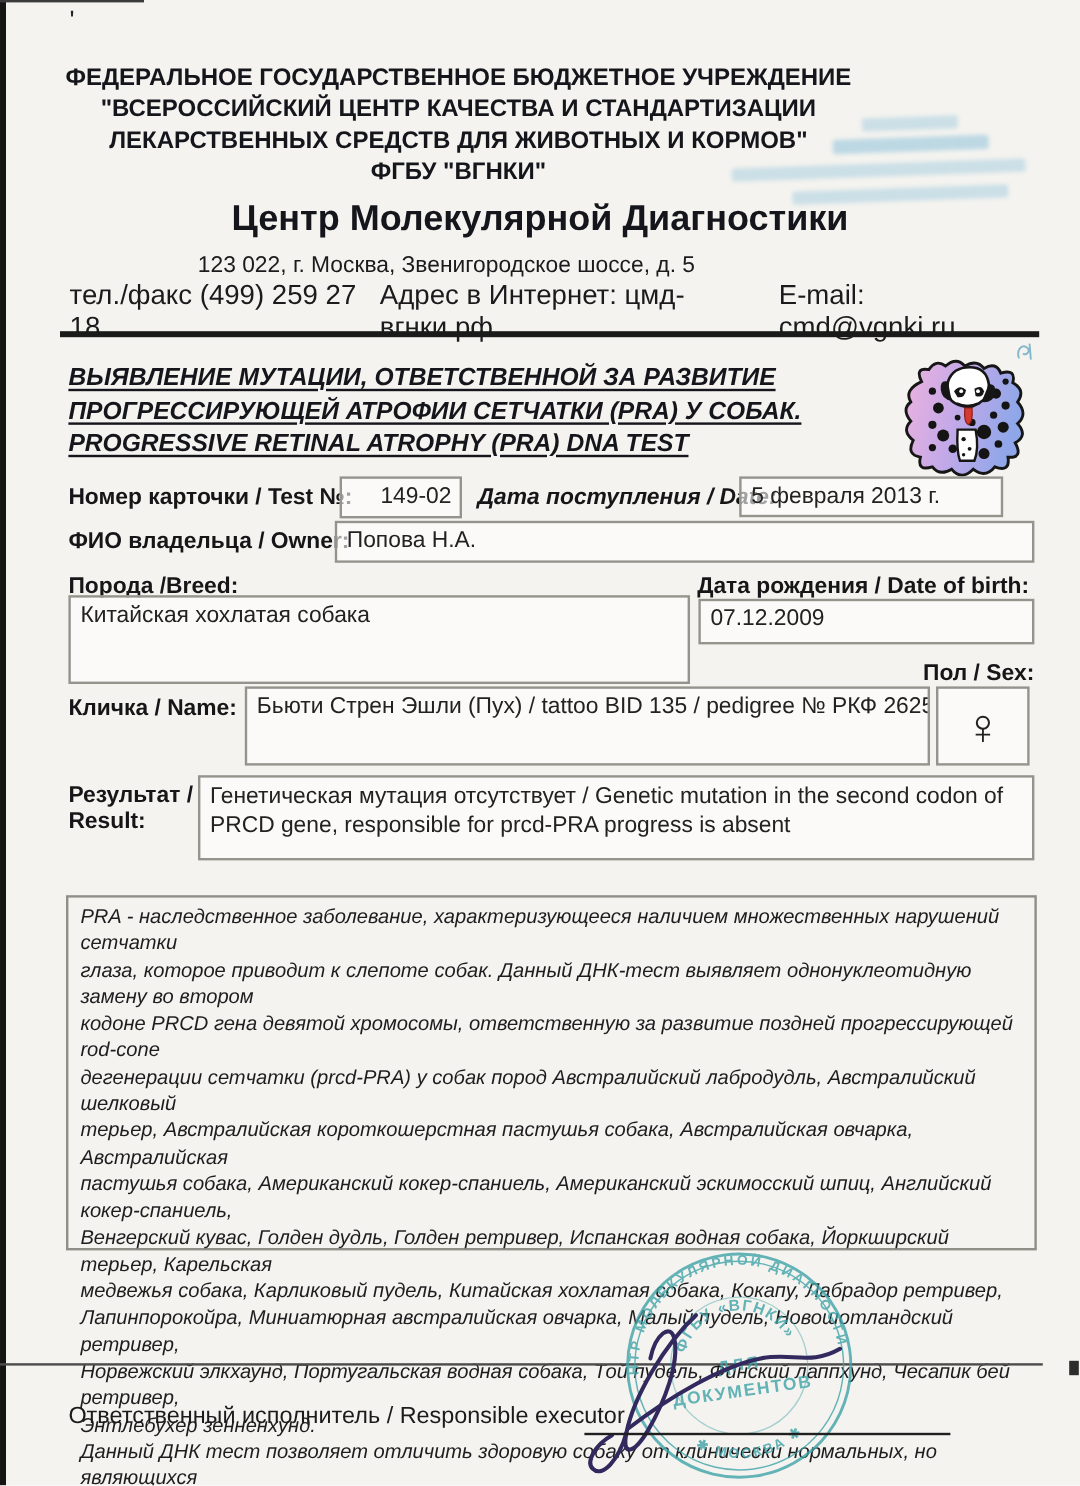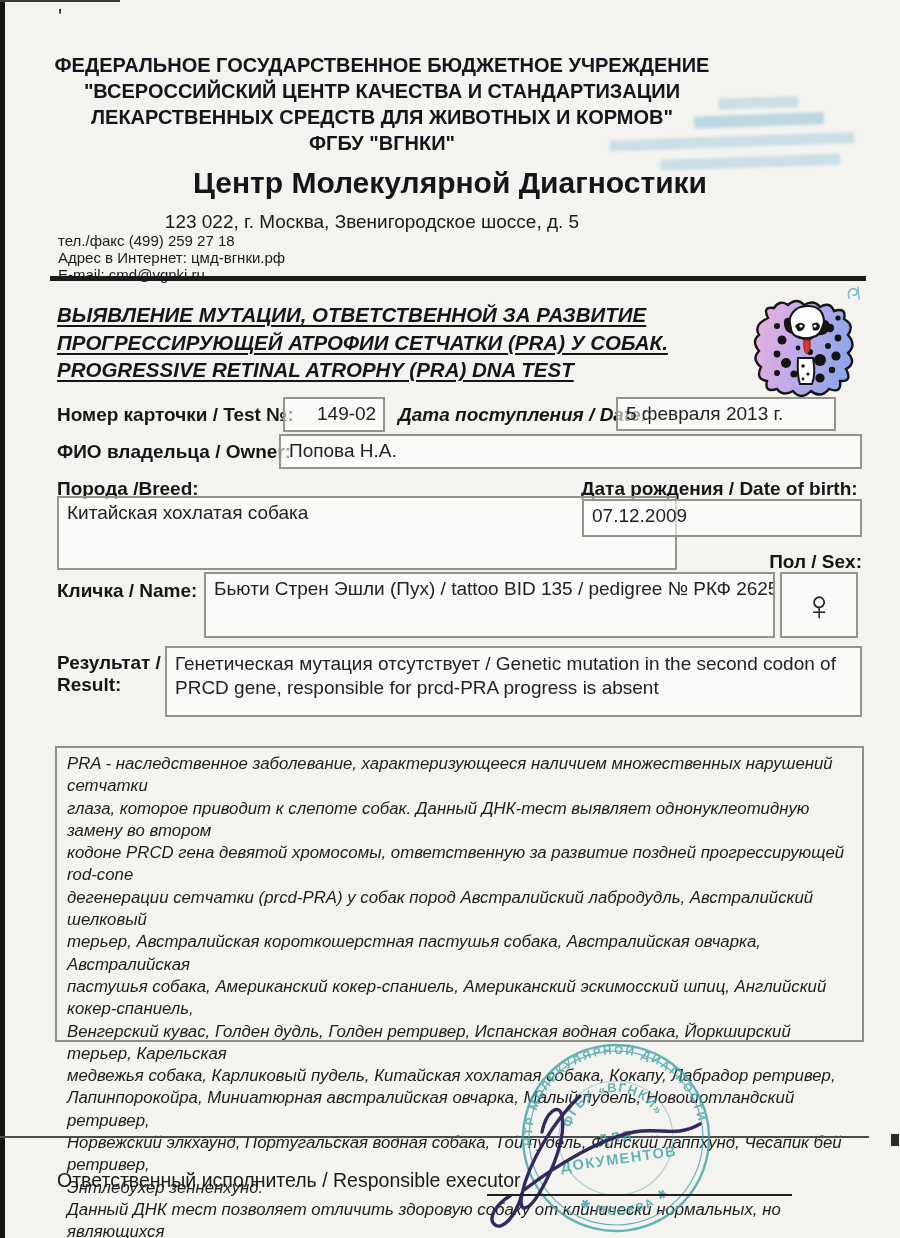--- a/index.html
+++ b/index.html
@@ -14,22 +14,22 @@
   .left-band{left:0;top:0;width:5px;height:1238px;background:#151515;}
   .topleft-line{left:0;top:0;width:120px;height:2px;background:#3a3a3a;}
   .apostrophe{left:58px;top:4px;font-size:22px;color:#222;}
   .edge-mark{left:891px;top:1134px;width:8px;height:12px;background:#2c2c2c;}
   
   .org{left:0;top:52px;width:764px;text-align:center;font-weight:bold;
        font-size:20px;line-height:26px;color:#15151c;}
   .center-name{left:0;top:166px;width:900px;text-align:center;font-weight:bold;
        font-size:30px;color:#15151c;}
   .address{left:0;top:211px;width:744px;text-align:center;font-size:19px;}
-  .contacts{left:58px;top:232px;width:806px;display:flex;justify-content:center;
-       font-size:15px;flex-direction:column;}
+  .contacts{left:58px;top:232px;width:806px;display:flex;justify-content:flex-start;
+       font-size:23px;}
   
   .ghost{left:600px;top:98px;width:280px;height:108px;transform:rotate(-2deg);
        opacity:.55;filter:blur(1.6px);}
   .ghost div{background:#aacfe0;border-radius:2px;}
   .g1{margin-left:120px;width:80px;height:11px;}
   .g2{margin:6px 0 0 95px;width:130px;height:12px;background:#8fc2da !important;}
   .g3{margin:9px 0 0 10px;width:245px;height:11px;}
   .g4{margin:10px 0 0 60px;width:180px;height:11px;}
   .hr-thick{left:50px;top:276px;width:816px;height:5px;background:#1a1a1a;}
   .blue-curl{left:845px;top:284px;opacity:.65;}
@@ -153,21 +153,21 @@
   <div class="abs lbl" style="left:57px;top:404px;">Номер карточки / Test №:</div>
   <div class="abs box" style="left:283px;top:397px;width:102px;height:35px;padding-left:32px;">149-02</div>
   <div class="abs lbl" style="left:398px;top:404px;font-style:italic;">Дата поступления / Date:</div>
   <div class="abs box" style="left:616px;top:397px;width:220px;height:34px;">5 февраля 2013 г.</div>
 
   <div class="abs lbl" style="left:57px;top:441px;">ФИО владельца / Owner:</div>
   <div class="abs box" style="left:279px;top:434px;width:583px;height:35px;">Попова Н.А.</div>
 
   <div class="abs lbl" style="left:57px;top:478px;">Порода  /Breed:</div>
   <div class="abs lbl" style="left:581px;top:478px;">Дата рождения / Date of birth:</div>
-  <div class="abs box" style="left:57px;top:496px;width:620px;height:74px;">Китайская хохлатая собака</div>
+  <div class="abs box" style="left:57px;top:496px;width:518px;height:74px;">Китайская хохлатая собака</div>
   <div class="abs box" style="left:582px;top:499px;width:280px;height:38px;">07.12.2009</div>
 
   <div class="abs lbl" style="left:700px;top:551px;width:162px;text-align:right;">Пол / Sex:</div>
   <div class="abs box sex-box" style="left:780px;top:572px;width:78px;height:66px;">
     <span>♀</span>
   </div>
 
   <div class="abs lbl" style="left:57px;top:580px;">Кличка / Name:</div>
   <div class="abs box" style="left:204px;top:572px;width:571px;height:66px;">Бьюти Стрен Эшли (Пух) / tattoo BID 135 / pedigree № РКФ 2625695</div>
 

